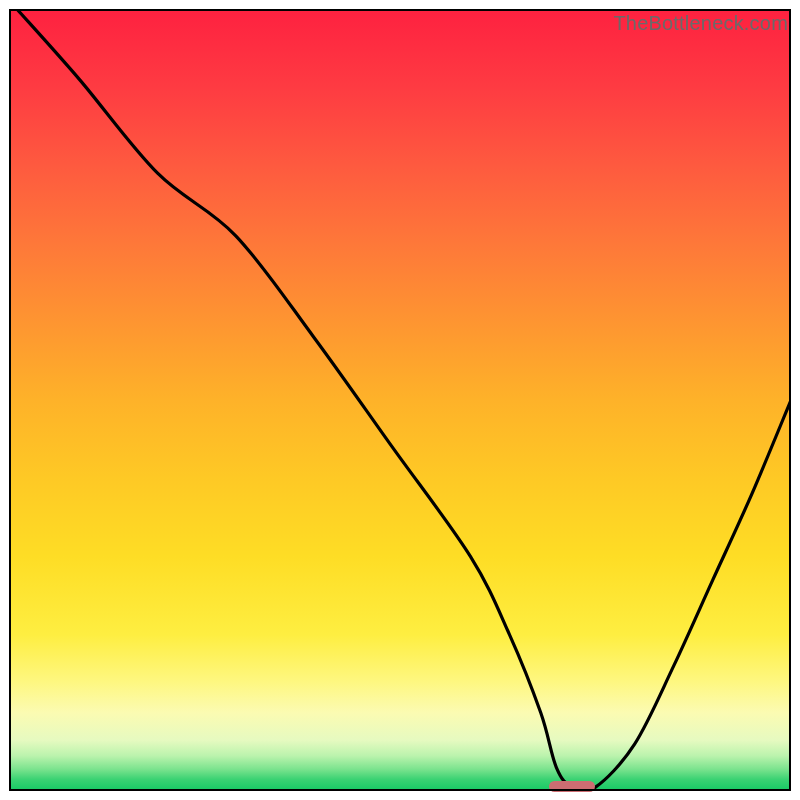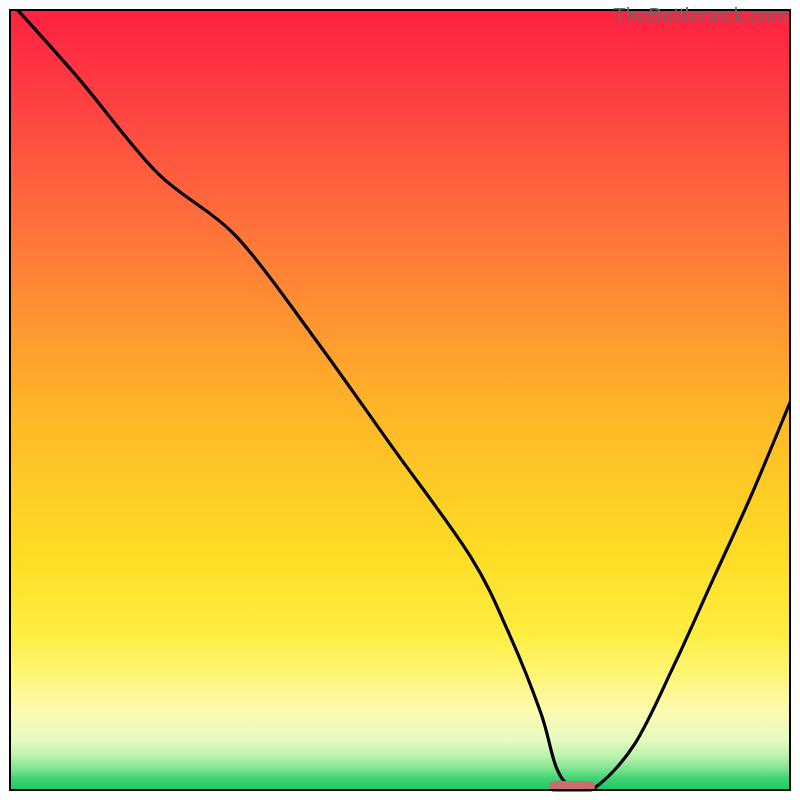--- a/index.html
+++ b/index.html
@@ -47,21 +47,21 @@
     pointer-events: none;
   }
   .marker {
     position: absolute;
     background: #cc6d72;
     border-radius: 6px;
     height: 11px;
   }
   .attribution {
     position: absolute;
-    top: 4px;
+    top: 12px;
     right: 12px;
     color: #6a6a6a;
     font-size: 20px;
     font-weight: 500;
     letter-spacing: 0.2px;
   }
   .border-rect {
     position: absolute;
     left: 0;
     top: 0;

